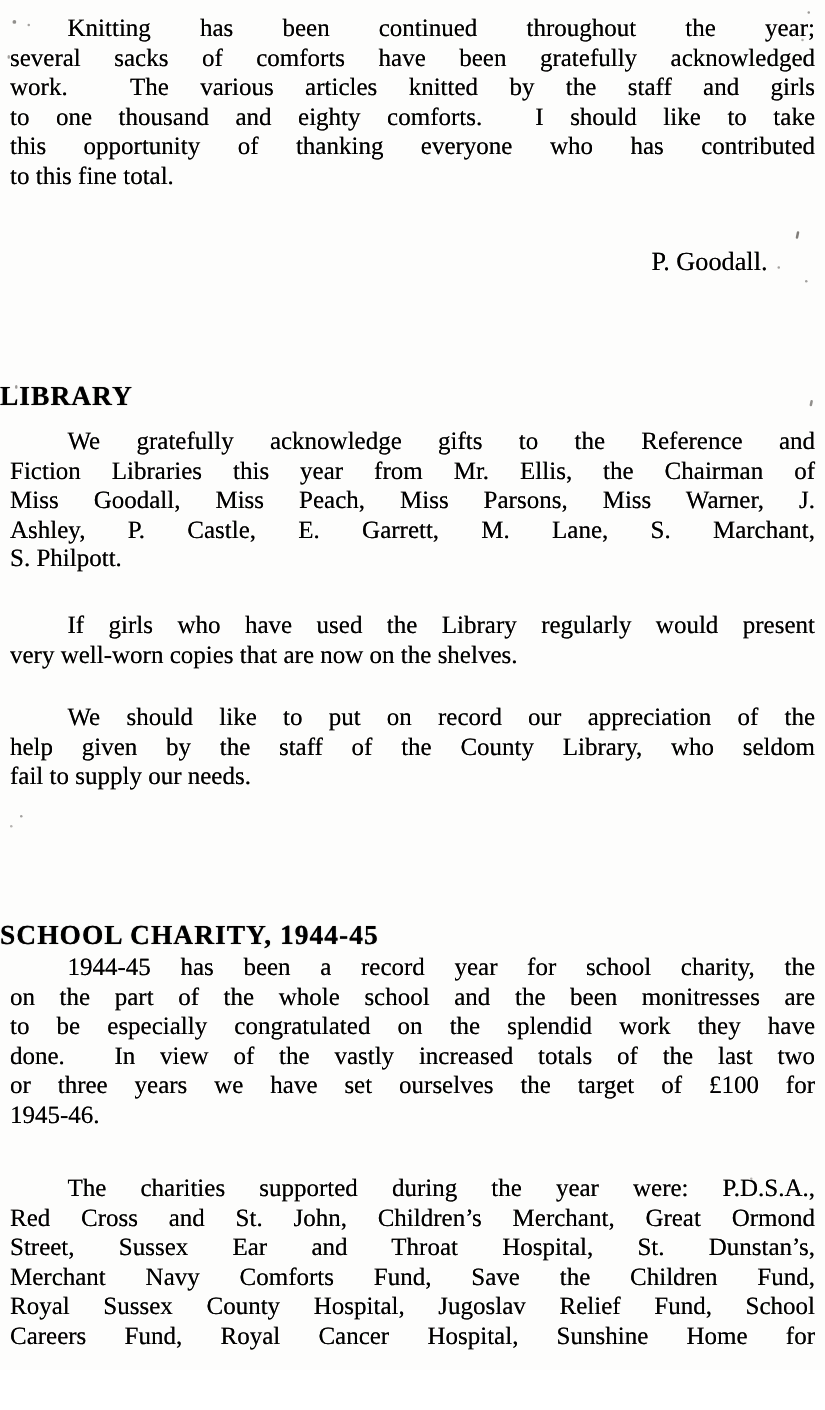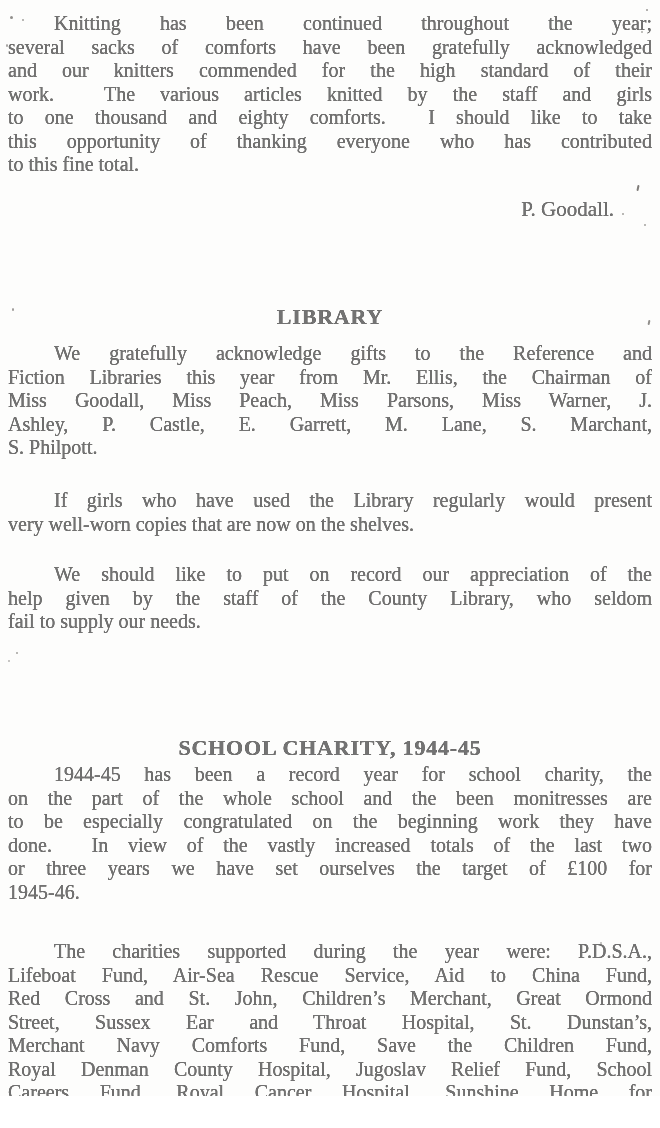--- a/index.html
+++ b/index.html
@@ -7,21 +7,21 @@
     padding: 0;
     background: #ffffff;
   }
   .page {
     position: relative;
     width: 660px;
     height: 1096px;
     background: #fdfdfc;
     overflow: hidden;
     font-family: "Liberation Serif", "DejaVu Serif", serif;
-    color: #737373;
+    color: #000000;
   }
   .para {
     position: absolute;
     left: 8px;
     width: 644px;
     font-size: 20px;
     line-height: 23.5px;
     text-shadow: 0 0 0.5px rgba(23, 20, 17, 0.85);
   }
   .line {
@@ -33,21 +33,20 @@
     text-align-last: left;
   }
   .line.indent {
     text-indent: 46px;
   }
   .heading {
     position: absolute;
     left: 0;
     width: 660px;
     margin: 0;
-    text-align: center;
     font-size: 22px;
     font-weight: bold;
     letter-spacing: 0.8px;
     text-shadow: 0 0 0.6px rgba(23, 20, 17, 0.9);
   }
   .signature {
     position: absolute;
     right: 46px;
     top: 197px;
     font-size: 21px;
@@ -64,21 +63,20 @@
   }
 </style>
 </head>
 <body>
 
 <div class="page">
 
   <div class="para" style="top:12px">
       <div class="line indent">Knitting has been continued throughout the year;</div>
       <div class="line">several sacks of comforts have been gratefully acknowledged</div>
-      <div class="line">and our knitters commended for the high standard of their</div>
       <div class="line">work.&nbsp; The various articles knitted by the staff and girls</div>
       <div class="line">to one thousand and eighty comforts.&nbsp; I should like to take</div>
       <div class="line">this opportunity of thanking everyone who has contributed</div>
       <div class="line no-just">to this fine total.</div>
     </div>
 
   <div class="signature">P. Goodall.</div>
 
   <h2 class="heading" style="top:304px">LIBRARY</h2>
 
@@ -99,33 +97,32 @@
       <div class="line indent">We should like to put on record our appreciation of the</div>
       <div class="line">help given by the staff of the County Library, who seldom</div>
       <div class="line no-just">fail to supply our needs.</div>
     </div>
 
   <h2 class="heading" style="top:735px">SCHOOL CHARITY, 1944-45</h2>
 
   <div class="para" style="top:763px">
       <div class="line indent">1944-45 has been a record year for school charity, the</div>
       <div class="line">on the part of the whole school and the been monitresses are</div>
-      <div class="line">to be especially congratulated on the beginning work they have</div>
+      <div class="line">to be especially congratulated on the splendid work they have</div>
       <div class="line">done.&nbsp; In view of the vastly increased totals of the last two</div>
       <div class="line">or three years we have set ourselves the target of £100 for</div>
       <div class="line no-just">1945-46.</div>
     </div>
 
   <div class="para" style="top:940px">
       <div class="line indent">The charities supported during the year were: P.D.S.A.,</div>
-      <div class="line">Lifeboat Fund, Air-Sea Rescue Service, Aid to China Fund,</div>
       <div class="line">Red Cross and St. John, Children’s Merchant, Great Ormond</div>
       <div class="line">Street, Sussex Ear and Throat Hospital, St. Dunstan’s,</div>
       <div class="line">Merchant Navy Comforts Fund, Save the Children Fund,</div>
-      <div class="line">Royal Denman County Hospital, Jugoslav Relief Fund, School</div>
+      <div class="line">Royal Sussex County Hospital, Jugoslav Relief Fund, School</div>
       <div class="line">Careers Fund, Royal Cancer Hospital, Sunshine Home for</div>
     </div>
 
   <div class="speck" style="left:10px;top:16px;width:3px;height:3px;opacity:.6"></div>
   <div class="speck" style="left:22px;top:19px;width:2px;height:2px;opacity:.5"></div>
   <div class="speck" style="left:6px;top:44px;width:2px;height:3px;opacity:.5"></div>
   <div class="speck" style="left:646px;top:9px;width:2px;height:2px;opacity:.55"></div>
   <div class="speck" style="left:641px;top:31px;width:2px;height:2px;opacity:.45"></div>
   <div class="speck tick" style="left:637px;top:185px;width:2px;height:6px;opacity:.7"></div>
   <div class="speck" style="left:622px;top:213px;width:2px;height:2px;opacity:.5"></div>

